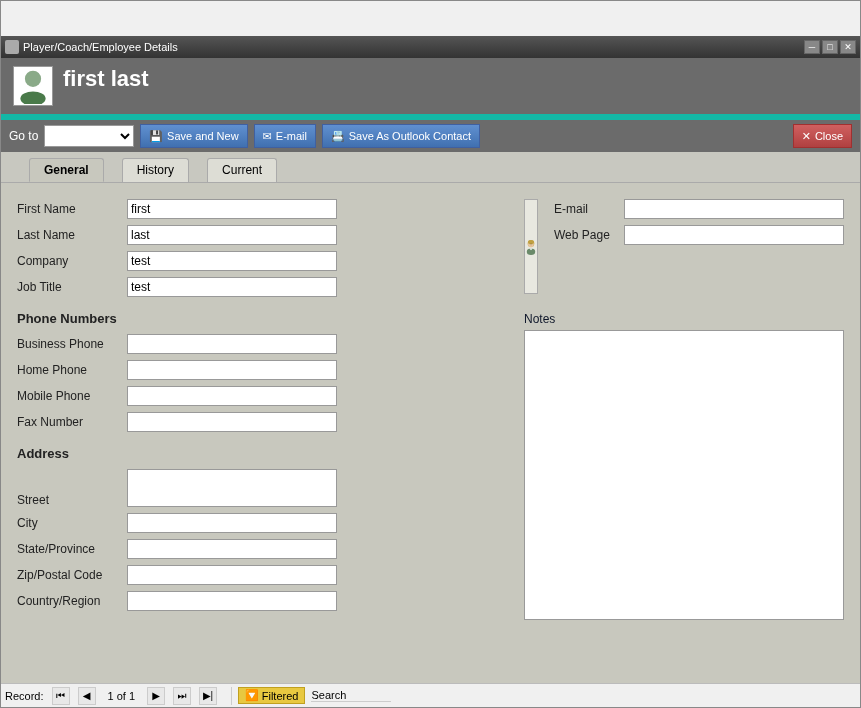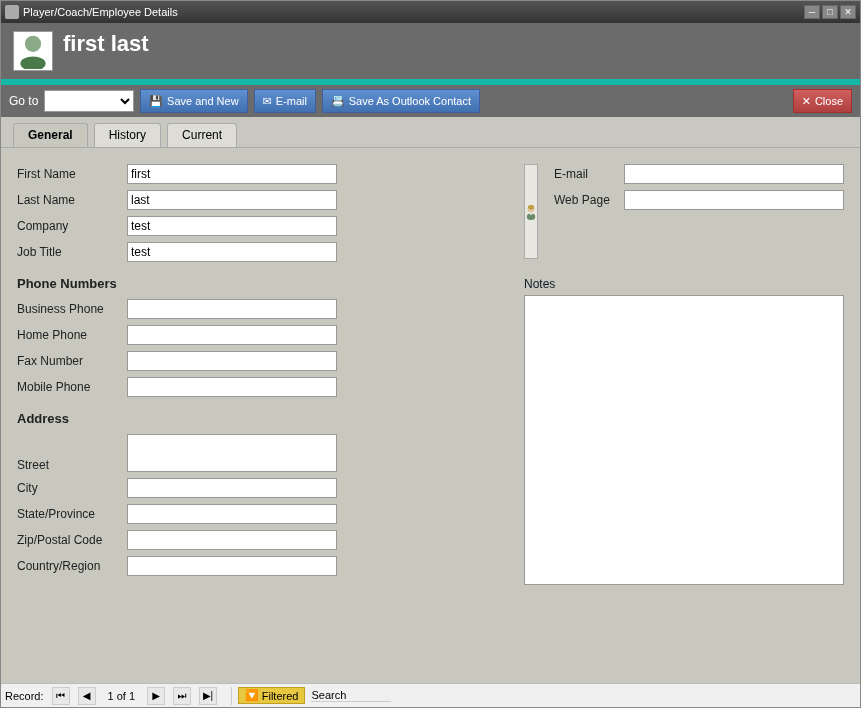--- a/index.html
+++ b/index.html
@@ -1,37 +1,37 @@
 <!DOCTYPE html>
 <html><head>
   <meta charset="utf-8">
   <style>
     * { box-sizing: border-box; margin: 0; padding: 0; }
     body { font-family: 'Segoe UI', Tahoma, Arial, sans-serif; font-size: 12px; background: #c0c0c0; }
 
     .window { width: 861px; height: 708px; background: #f0f0f0; border: 1px solid #888; display: flex; flex-direction: column; }
 
-    .title-bar { background: linear-gradient(to bottom, #555, #333); color: white; height: 22px; display: flex; align-items: center; justify-content: space-between; padding: 0 4px; font-size: 11px; }
+    .title-bar { background: linear-gradient(to bottom, #555, #333); color: white; height: 22px; display: flex; align-items: center; justify-content: space-between; padding: 0 4px; font-size: 11px; margin-top: 35px; }
     .title-bar-left { display: flex; align-items: center; gap: 4px; }
     .title-bar-icon { width: 14px; height: 14px; background: #aaa; border-radius: 2px; }
     .title-bar-controls { display: flex; gap: 2px; }
     .title-bar-btn { width: 16px; height: 14px; background: #888; border: 1px solid #666; color: white; font-size: 9px; display: flex; align-items: center; justify-content: center; cursor: pointer; }
 
     .header { background: #6b6b6b; padding: 8px 12px; display: flex; align-items: flex-start; gap: 10px; }
     .header-icon { width: 40px; height: 40px; background: white; border: 1px solid #999; display: flex; align-items: center; justify-content: center; font-size: 22px; }
     .header-title { color: white; font-size: 22px; font-weight: bold; }
 
     .toolbar { background: #6b6b6b; padding: 4px 8px; display: flex; align-items: center; gap: 6px; border-top: 6px solid #14b8a6; }
     .goto-label { color: white; font-size: 12px; }
     .goto-select { height: 22px; width: 90px; font-size: 11px; border: 1px solid #999; background: white; }
     .toolbar-btn { height: 24px; padding: 0 8px; font-size: 11px; border: 1px solid #888; background: linear-gradient(to bottom, #e8e8e8, #d0d0d0); cursor: pointer; display: flex; align-items: center; gap: 4px; }
     .toolbar-btn-blue { background: linear-gradient(to bottom, #6090d0, #4070b0); color: white; border: 1px solid #4060a0; }
     .toolbar-btn-close { background: linear-gradient(to bottom, #d06060, #b04040); color: white; border: 1px solid #a03030; margin-left: auto; }
 
-    .tabs-bar { background: #c8c8c0; padding: 6px 12px 0 12px; display: flex; gap: 6px; border-bottom: 1px solid #aaa; }
+    .tabs-bar { background: #c8c8c0; padding: 6px 12px 0 28px; display: flex; gap: 18px; border-bottom: 1px solid #aaa; }
     .tab { padding: 4px 14px; border: 1px solid #aaa; border-bottom: none; background: #ddddd5; cursor: pointer; font-size: 12px; border-radius: 3px 3px 0 0; }
     .tab.active { background: #c8c8be; border-bottom: 1px solid #c8c8be; font-weight: bold; }
 
     .form-area { background: #c8c8be; flex: 1; padding: 16px; overflow: auto; }
     .form-grid { display: flex; gap: 12px; }
     .form-left { flex: 1; }
     .form-right { width: 320px; }
 
     .field-row { display: flex; align-items: center; margin-bottom: 6px; }
     .field-label { width: 110px; font-size: 12px; color: #222; }
@@ -138,25 +138,25 @@
 
         <div class="field-row">
           <span class="field-label">Business Phone</span>
           <input class="field-input" type="text" style="">
         </div>
         <div class="field-row">
           <span class="field-label">Home Phone</span>
           <input class="field-input" type="text" style="">
         </div>
         <div class="field-row">
+          <span class="field-label">Mobile Phone</span>
+          <input class="field-input" type="text" style="">
+        </div>
+        <div class="field-row">
           <span class="field-label">Fax Number</span>
-          <input class="field-input" type="text" style="">
-        </div>
-        <div class="field-row">
-          <span class="field-label">Mobile Phone</span>
           <input class="field-input" type="text" style="">
         </div>
 
         <div class="section-title">Address</div>
 
         <div class="field-row" style="align-items:flex-end; margin-bottom:6px;">
           <span class="field-label" style="padding-top:3px;">Street</span>
           <textarea class="street-input" style=""></textarea>
         </div>
         <div class="field-row">

